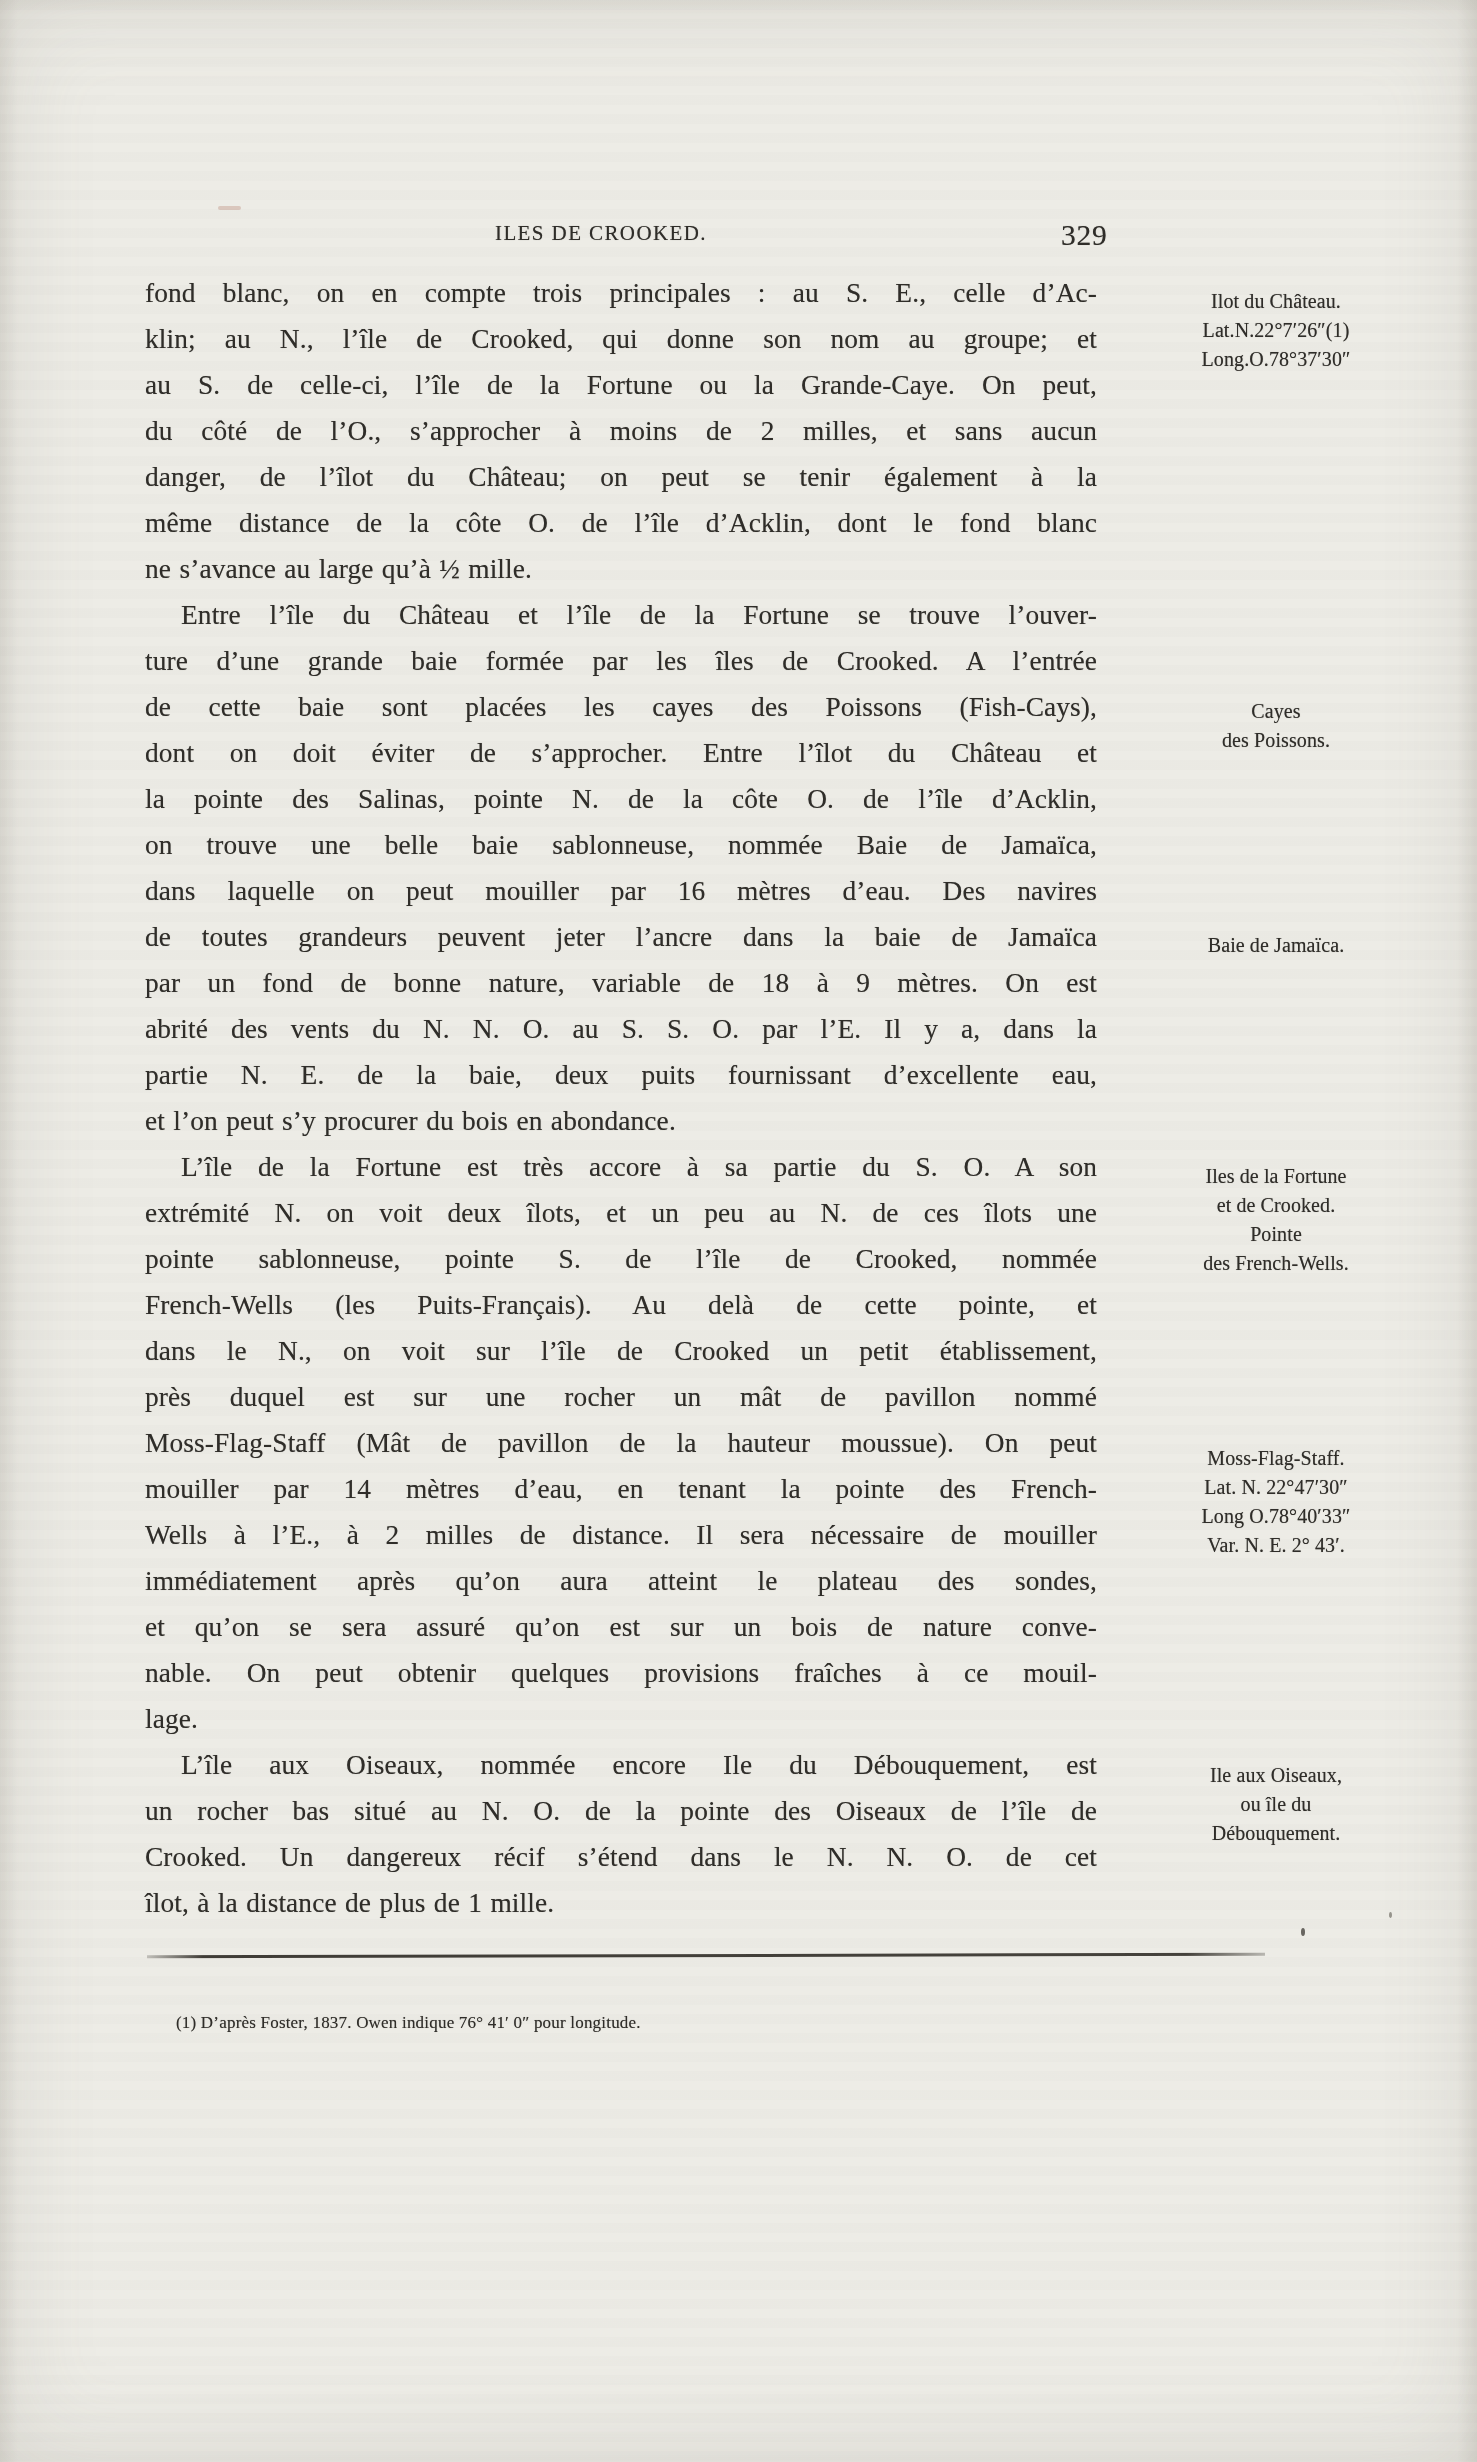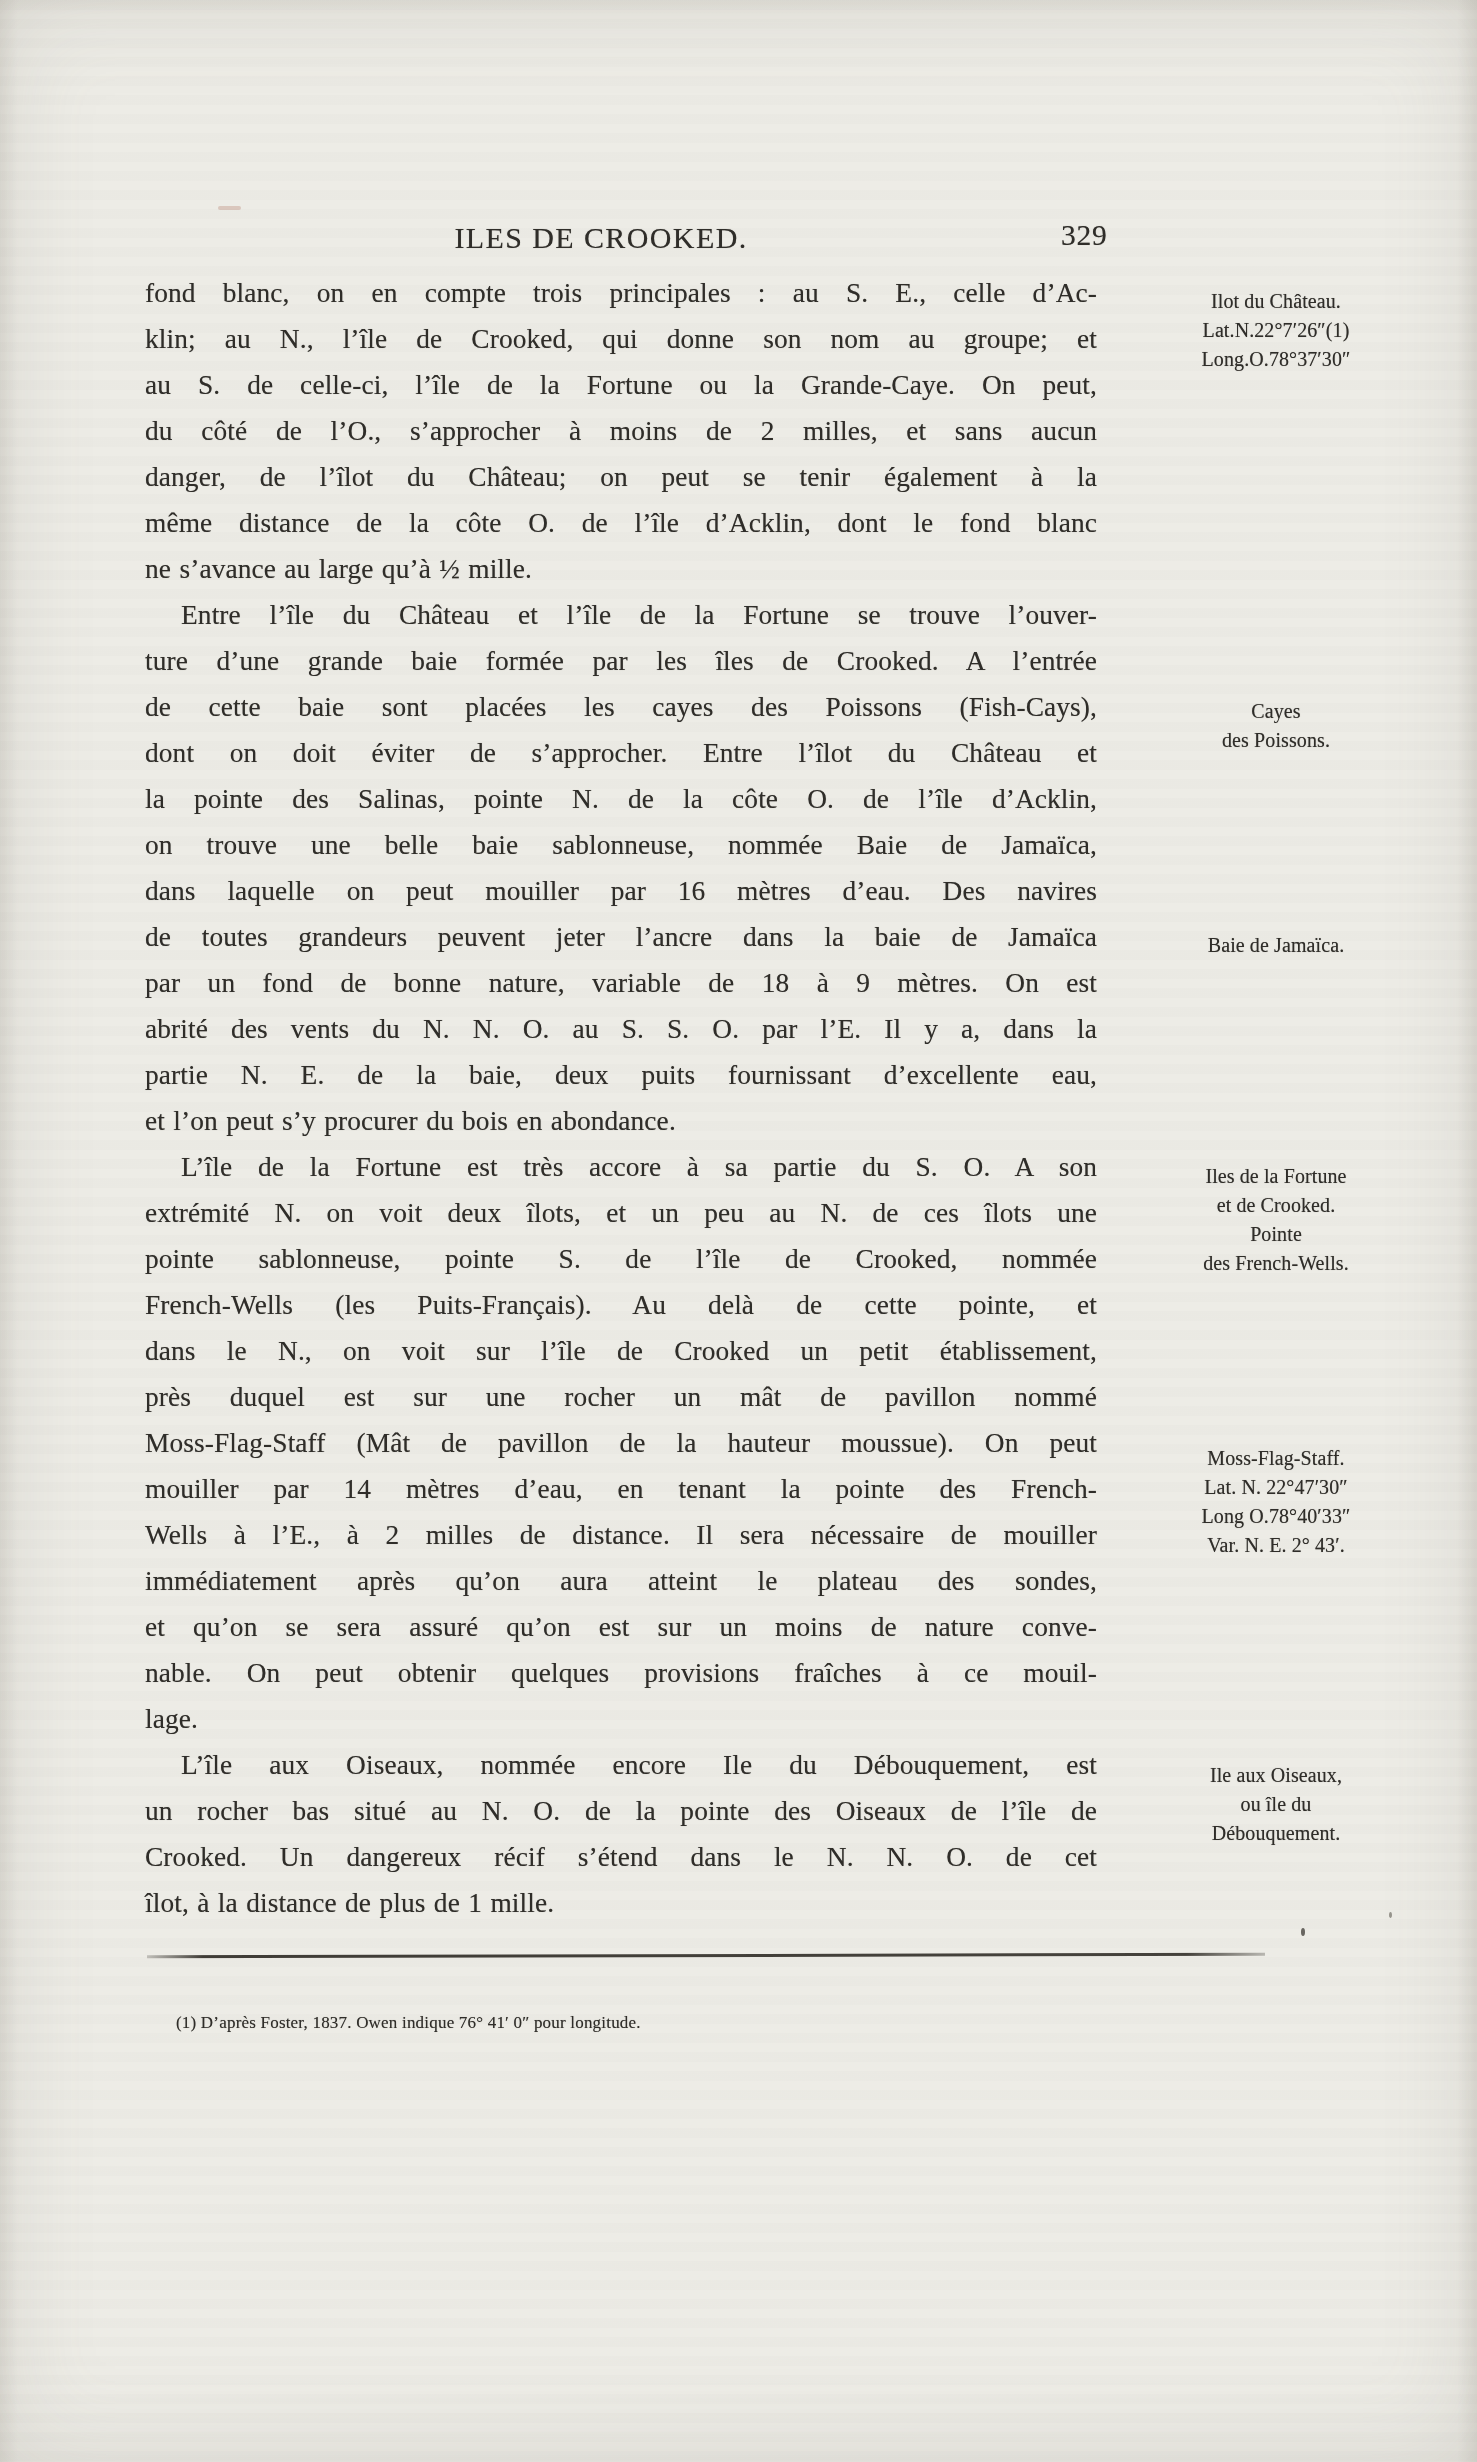--- a/index.html
+++ b/index.html
@@ -21,21 +21,21 @@
       linear-gradient(to right, rgba(120,112,98,0.10) 0px, rgba(120,112,98,0.0) 18px),
       linear-gradient(to left, rgba(120,112,98,0.12) 0px, rgba(120,112,98,0.0) 20.6px),
       linear-gradient(to bottom, rgba(120,112,98,0.06) 0px, rgba(120,112,98,0.0) 15px),
       repeating-linear-gradient(to bottom, rgba(0,0,0,0.012) 0 9.6px, rgba(255,255,255,0.02) 9.6px 19px),
       var(--paper);
     box-shadow:inset 0 0 96px rgba(110,104,92,0.18);
   }
   .running-head{
     position:absolute;left:145px;top:221px;width:912px;
     text-align:center;
-    font-size:30px;letter-spacing:1.4px;
+    font-size:21px;letter-spacing:1.4px;
     text-shadow:0 0 0.7px rgba(47,45,41,.55);
     white-space:nowrap;
   }
   .page-number{
     position:absolute;left:1061px;top:219px;
     font-size:29.5px;letter-spacing:0.7px;
     text-shadow:0 0 0.7px rgba(47,45,41,.5);
     text-align:right;
   }
   .body-text{
@@ -107,21 +107,21 @@
       <div class="tline tl-indent">L’île de la Fortune est très accore à sa partie du S. O. A son</div>
       <div class="tline">extrémité N. on voit deux îlots, et un peu au N. de ces îlots une</div>
       <div class="tline">pointe sablonneuse, pointe S. de l’île de Crooked, nommée</div>
       <div class="tline">French-Wells (les Puits-Français). Au delà de cette pointe, et</div>
       <div class="tline">dans le N., on voit sur l’île de Crooked un petit établissement,</div>
       <div class="tline">près duquel est sur une rocher un mât de pavillon nommé</div>
       <div class="tline">Moss-Flag-Staff (Mât de pavillon de la hauteur moussue). On peut</div>
       <div class="tline">mouiller par 14 mètres d’eau, en tenant la pointe des French-</div>
       <div class="tline">Wells à l’E., à 2 milles de distance. Il sera nécessaire de mouiller</div>
       <div class="tline">immédiatement après qu’on aura atteint le plateau des sondes,</div>
-      <div class="tline">et qu’on se sera assuré qu’on est sur un moins de nature conve-</div>
+      <div class="tline">et qu’on se sera assuré qu’on est sur un bois de nature conve-</div>
       <div class="tline">nable. On peut obtenir quelques provisions fraîches à ce mouil-</div>
       <div class="tline tl-last">lage.</div>
       <div class="tline tl-indent">L’île aux Oiseaux, nommée encore Ile du Débouquement, est</div>
       <div class="tline">un rocher bas situé au N. O. de la pointe des Oiseaux de l’île de</div>
       <div class="tline">Crooked. Un dangereux récif s’étend dans le N. N. O. de cet</div>
       <div class="tline tl-last">îlot, à la distance de plus de 1 mille.</div>
     </div>
 
   <div class="margin-notes">
       <div class="margin-note" style="top: 287px;">

